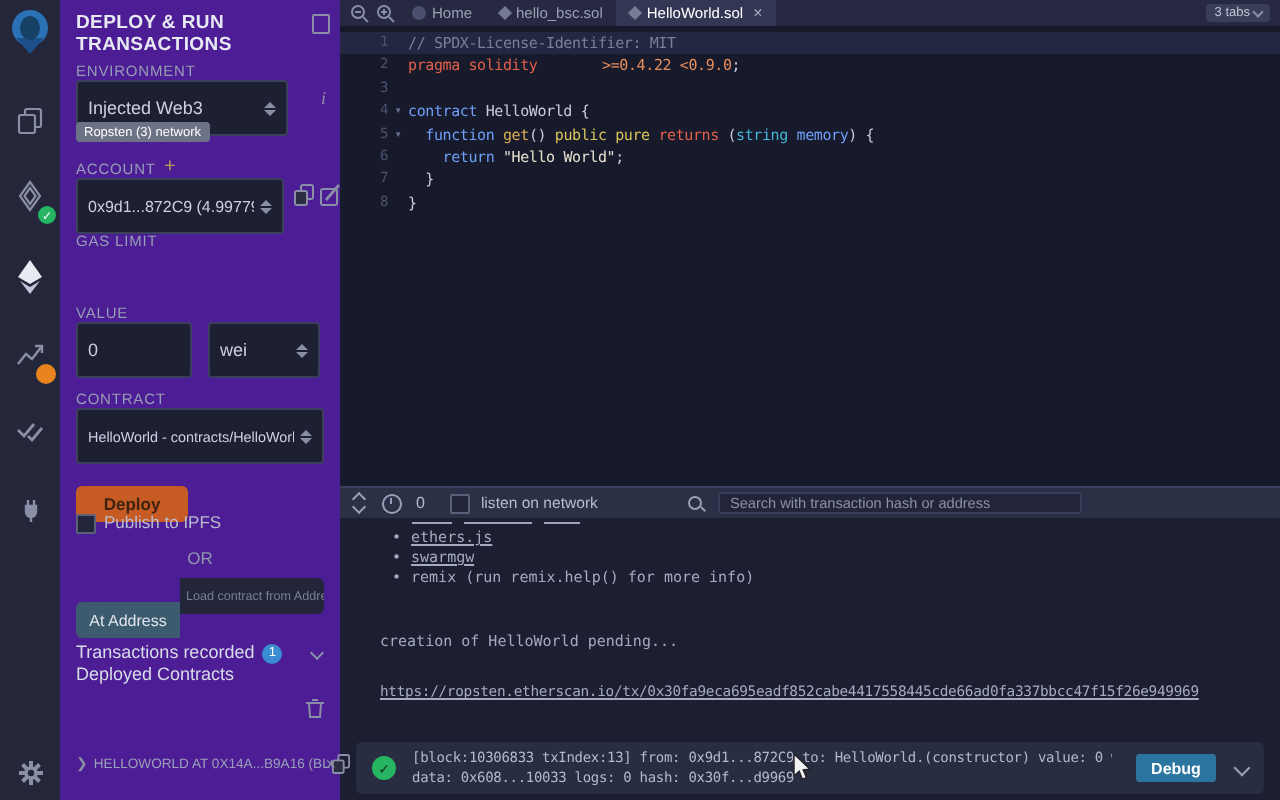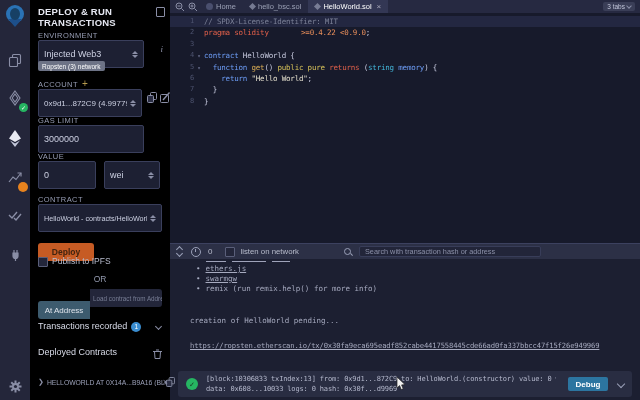--- a/index.html
+++ b/index.html
@@ -8,21 +8,21 @@
         -webkit-font-smoothing:antialiased;}
   .noise{background-image:radial-gradient(rgba(255,255,255,0.035) 1px, transparent 1px);background-size:5px 5px;}
 
   
   .iconbar{position:absolute;left:0;top:0;width:30px;height:400px;background:#24263a;z-index:5;}
   .ibar-item{position:absolute;left:0;width:30px;height:28px;display:flex;align-items:center;justify-content:center;}
   .ibar-item svg{display:block;}
   .badge-dot{position:absolute;border-radius:50%;font-size:6px;color:#fff;display:flex;align-items:center;justify-content:center;}
 
   
-  .sidepanel{position:absolute;left:30px;top:0;width:140px;height:400px;background:#000000;z-index:4;}
+  .sidepanel{position:absolute;left:30px;top:0;width:140px;height:400px;background:#4c1d95;z-index:4;}
   .panel-title{position:absolute;left:8px;top:6px;width:116px;font-size:9.5px;font-weight:bold;color:#e6e8f2;letter-spacing:.2px;}
   .panel-title-ico{position:absolute;right:5px;top:7px;width:7px;height:8px;border:1px solid #8a8ea6;border-radius:1px;}
   .lbl{position:absolute;left:8px;font-size:7.5px;color:#979db4;letter-spacing:.4px;}
   .sel,.inp{position:absolute;background:#1d2033;border:1px solid #3a3f5c;border-radius:2px;
             font-size:8.5px;color:#ccd0e2;display:flex;align-items:center;padding:13px 5px;box-sizing:border-box;overflow:hidden;white-space:nowrap;}
   .sel .txt{flex:1;overflow:hidden;white-space:nowrap;}
   .stepper{display:flex;flex-direction:column;gap:1px;margin-left:3px;flex:none;}
   .tri-up{width:0;height:0;border-left:3px solid transparent;border-right:3px solid transparent;border-bottom:3px solid #8a8ea6;}
   .tri-dn{width:0;height:0;border-left:3px solid transparent;border-right:3px solid transparent;border-top:3px solid #8a8ea6;}
   .net-badge{position:absolute;left:8px;top:61px;background:#6d7386;color:#fff;font-size:6.5px;padding:1.5px 4px;border-radius:2px;}
@@ -201,21 +201,20 @@
     <svg style="position:absolute;left:117px;top:92px;" width="10" height="11" viewBox="0 0 10 11" fill="none" stroke="#8a8ea6" stroke-width="1">
       <rect x="3.5" y="0.5" width="6" height="7" rx="1"></rect>
         <rect x="0.5" y="3.5" width="6" height="7" rx="1" fill="#2a2d42"></rect>
     </svg>
     <svg style="position:absolute;left:130px;top:92px;" width="10" height="11" viewBox="0 0 10 11" fill="none" stroke="#8a8ea6" stroke-width="1">
       <rect x="0.5" y="2.5" width="8" height="8" rx="1"></rect>
         <line x1="3" y1="8" x2="9.5" y2="0.5" stroke-width="1.4"></line>
     </svg>
 
     <div class="lbl" style="top:116px;">GAS LIMIT</div>
-    <input class="inp" style="left: 8px; top: 125px; width: 106px; height: 17px; font-size: 9px;" value="3000000">
 
     <div class="lbl" style="top:152px;">VALUE</div>
     <input class="inp" style="left: 8px; top: 161px; width: 58px; height: 17px; font-size: 9px;" value="0">
     <div class="sel" style="left:74px;top:161px;width:56px;height:17px;">
       <span class="txt" style="font-size:9px;">wei</span>
       <span class="stepper">
           <i class="tri-up"></i>
           <i class="tri-dn"></i>
         </span>
     </div>
@@ -237,21 +236,21 @@
     <div class="or" style="top:274px;">OR</div>
 
     <div class="btn ataddr-btn" style="left:8px;top:289px;width:52px;height:18px;">At Address</div>
     <div class="ataddr-inp" style="left:60px;top:289px;width:72px;height:18px;">Load contract from Address</div>
 
     <div class="row-lbl" style="top:321px;">
       <span>Transactions recorded</span><span class="blue-badge">1</span>
     </div>
     <span class="chev-dn" style="position:absolute;right:9px;top:324px;"></span>
 
-    <div class="row-lbl" style="top:347px;">Deployed Contracts</div>
+    <div class="row-lbl" style="top:332px;">Deployed Contracts</div>
     <svg style="position:absolute;right:8px;top:349px;" width="9" height="10" viewBox="0 0 9 10" fill="none" stroke="#8a8ea6" stroke-width="1">
       <path d="M1.5 2.5 L7.5 2.5 L7 9.5 L2 9.5 Z"></path>
         <line x1="0" y1="2.5" x2="9" y2="2.5"></line>
         <line x1="3" y1="1" x2="6" y2="1"></line>
     </svg>
 
     <div class="deployed-item">
       <span style="color:#8a8ea6;font-size:7px;">❯</span>
       <span style="flex:1;overflow:hidden;">HELLOWORLD AT 0X14A...B9A16 (BLO</span>
     </div>

